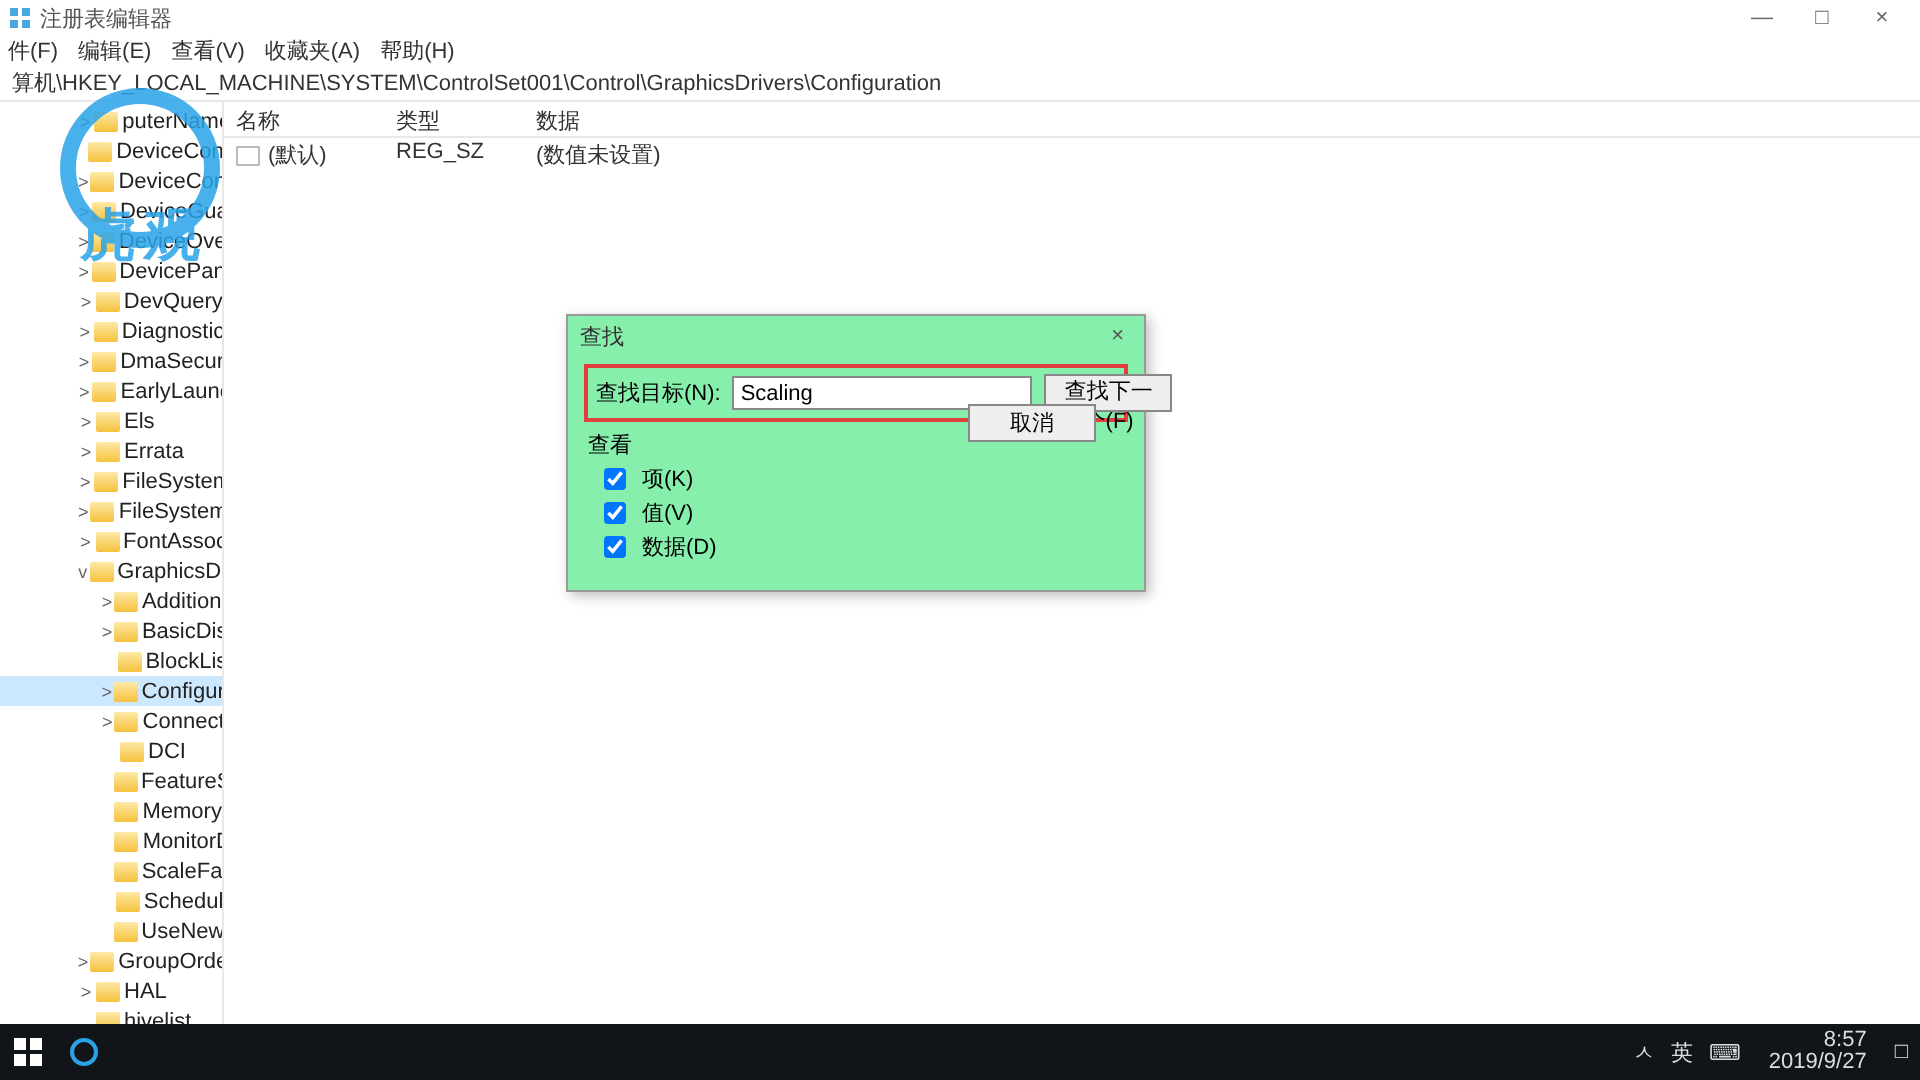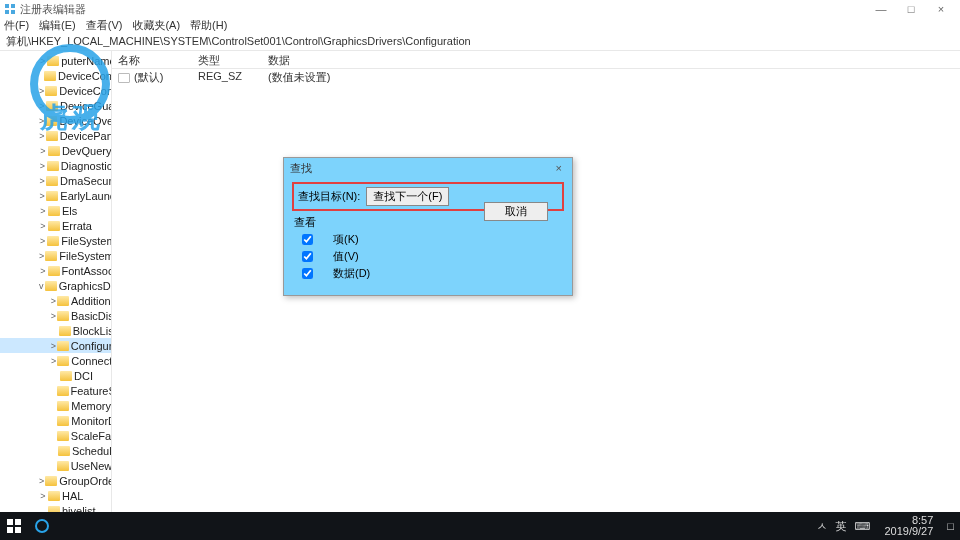--- a/index.html
+++ b/index.html
@@ -31,32 +31,32 @@
 .list-header div { padding: 2px 6px; color: #333; }
 .col1 { width: 80px; } .col2 { width: 70px; } .col3 { width: 120px; }
 .list-row { display: flex; height: 16px; }
 .list-row div { padding: 1px 6px; color: #333; }
 .list-row .icon { width: 12px; height: 10px; background: #fff; border: 1px solid #bbb; border-radius: 1px; margin-right: 4px; display: inline-block; vertical-align: middle; }
 
 .watermark { position: absolute; left: 30px; top: 44px; width: 100px; height: 100px; opacity: 0.85; z-index: 5; pointer-events: none; }
 .watermark .circle { width: 80px; height: 80px; border: 8px solid #29a3e8; border-radius: 50%; position: absolute; left: 0; top: 0; }
 .watermark .txt { position: absolute; left: 10px; top: 55px; color: #29a3e8; font-size: 28px; font-weight: bold; letter-spacing: 4px; }
 
-.dialog { position: absolute; left: 283px; top: 157px; width: 290px; background: #7dd3fc; border: 1px solid #999; box-shadow: 2px 2px 6px rgba(0,0,0,0.25); z-index: 20; }
+.dialog { position: absolute; left: 283px; top: 157px; width: 290px; background: #86efac; border: 1px solid #999; box-shadow: 2px 2px 6px rgba(0,0,0,0.25); z-index: 20; }
 .dialog-title { height: 20px; display: flex; align-items: center; padding: 0 6px; font-size: 11px; color: #333; }
 .dialog-title .spacer { flex: 1; }
 .dialog-title .close { cursor: default; color: #555; padding: 0 4px; }
 .dialog-body { padding: 4px 8px 10px 8px; }
 .search-row { display: flex; align-items: center; gap: 6px; border: 2px solid #e04040; padding: 3px 4px; margin-bottom: 2px; }
 .search-row label { white-space: nowrap; }
 .search-row input { flex: 1; height: 17px; border: 1px solid #888; padding: 0 3px; font-size: 11px; }
 .btn { height: 19px; min-width: 64px; border: 1px solid #888; background: #eee; padding: 0 6px; font-size: 11px; cursor: default; }
 .right-col { position: absolute; right: 24px; top: 44px; display: flex; flex-direction: column; gap: 8px; }
 .group-label { margin: 4px 0 2px 2px; }
-.check-row { display: flex; align-items: center; gap: 20px; margin: 2px 0 2px 10px; }
+.check-row { display: flex; align-items: center; gap: 8px; margin: 2px 0 2px 10px; }
 .check-row input { width: 11px; height: 11px; }
 .divider { margin: 4px 0; }
 
 .taskbar { position: absolute; bottom: 0; left: 0; right: 0; height: 28px; background: #111418; display: flex; align-items: center; color: #ddd; }
 .taskbar .start { width: 28px; height: 28px; display: flex; align-items: center; justify-content: center; }
 .taskbar .start svg { width: 14px; height: 14px; }
 .taskbar .task-icon { width: 28px; height: 28px; display: flex; align-items: center; justify-content: center; }
 .taskbar .spacer { flex: 1; }
 .taskbar .tray { display: flex; align-items: center; gap: 8px; padding: 0 6px; font-size: 10px; color: #ddd; }
 .taskbar .clock { text-align: right; line-height: 11px; padding: 0 6px; }
@@ -271,20 +271,21 @@
 
 <div class="dialog">
   <div class="dialog-title">
     <span>查找</span>
     <span class="spacer"></span>
     <span class="close">×</span>
   </div>
   <div class="dialog-body">
     <div class="search-row">
       <label>查找目标(N):</label>
+      <input type="text" value="Scaling" style="">
       <button class="btn">查找下一个(F)</button>
     </div>
     <div class="right-col">
       <button class="btn">取消</button>
     </div>
     <div class="group-label">查看</div>
     <div class="check-row">
         <input type="checkbox" checked="" style="">
         <span>项(K)</span>
       </div>

